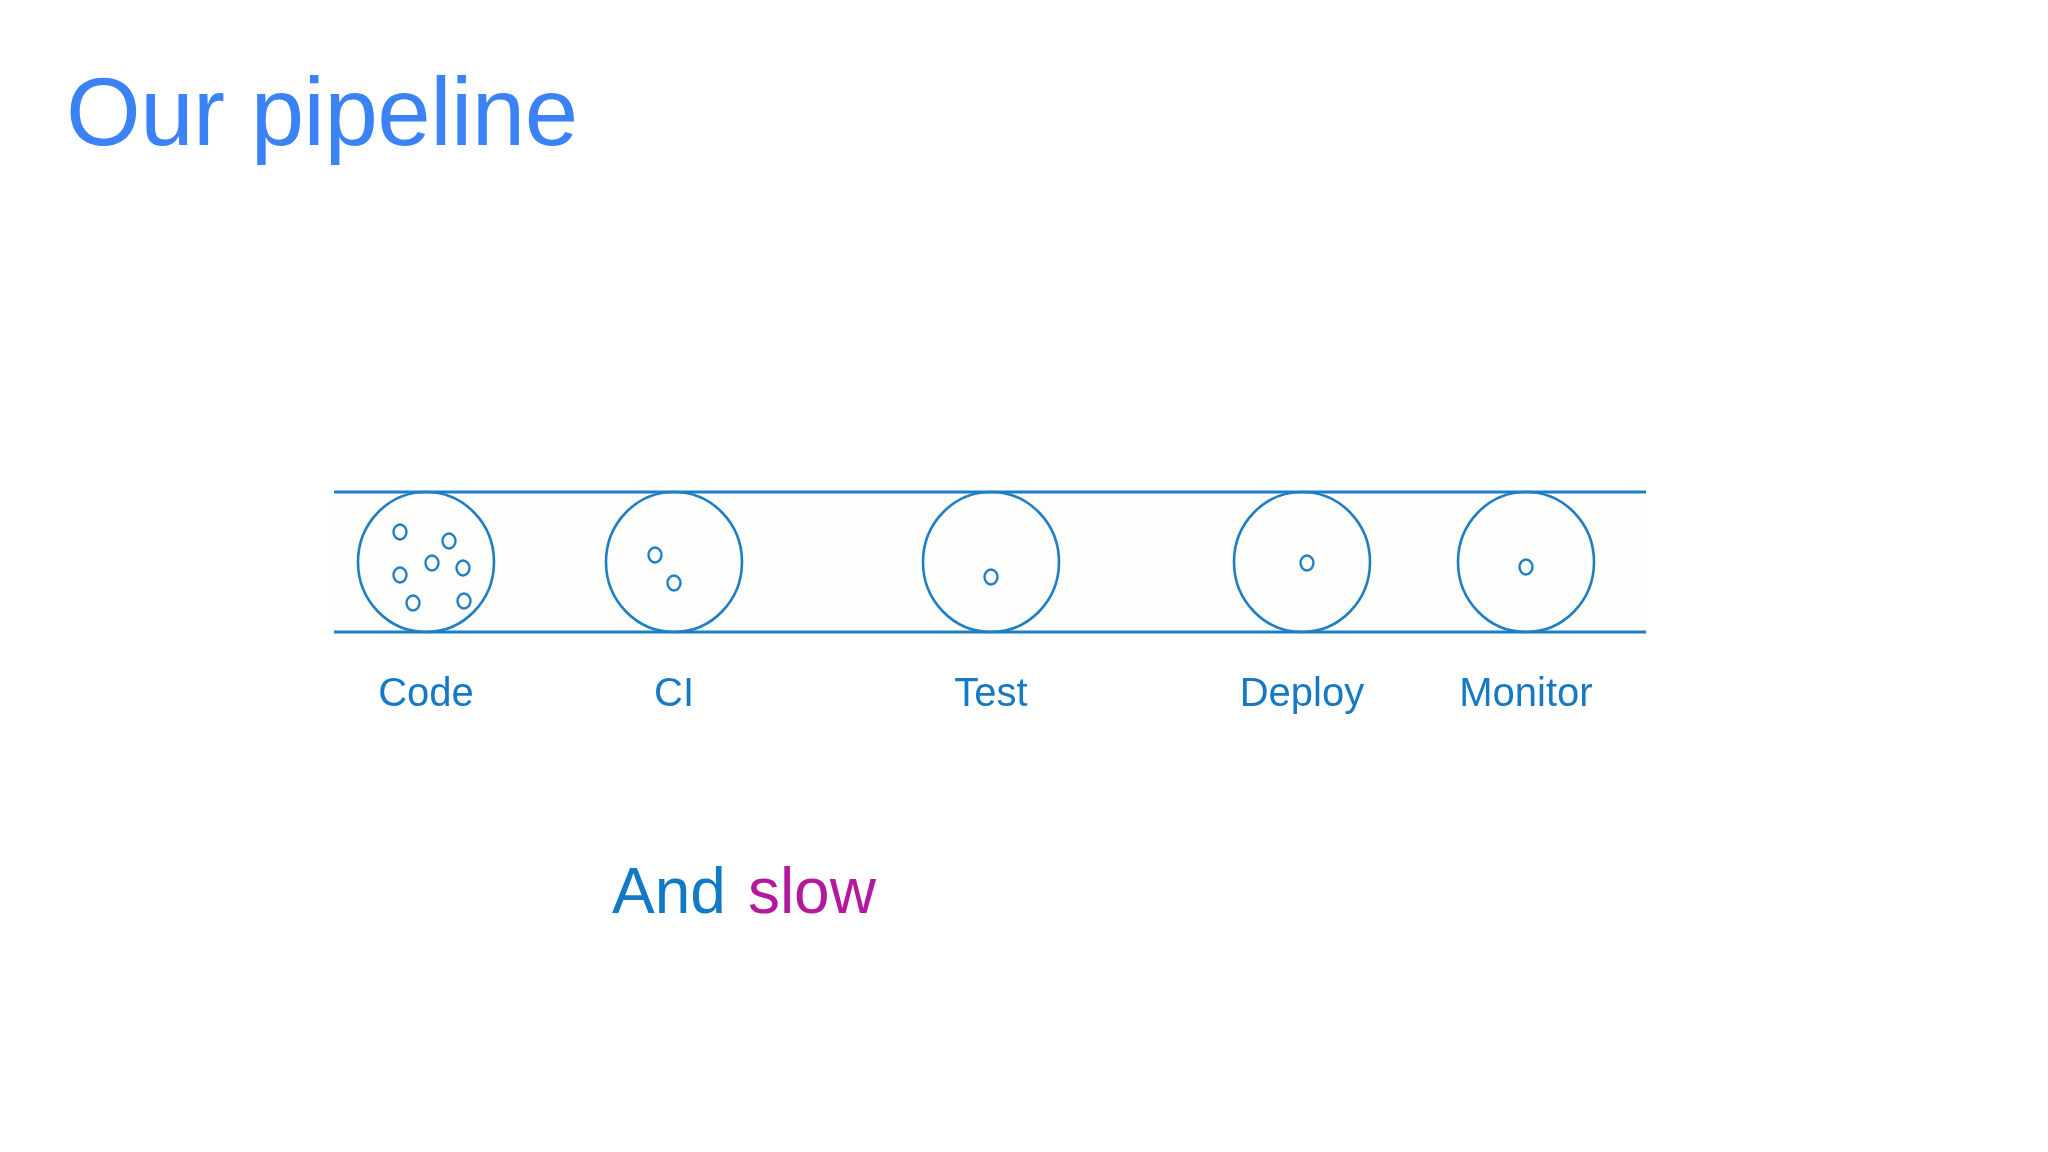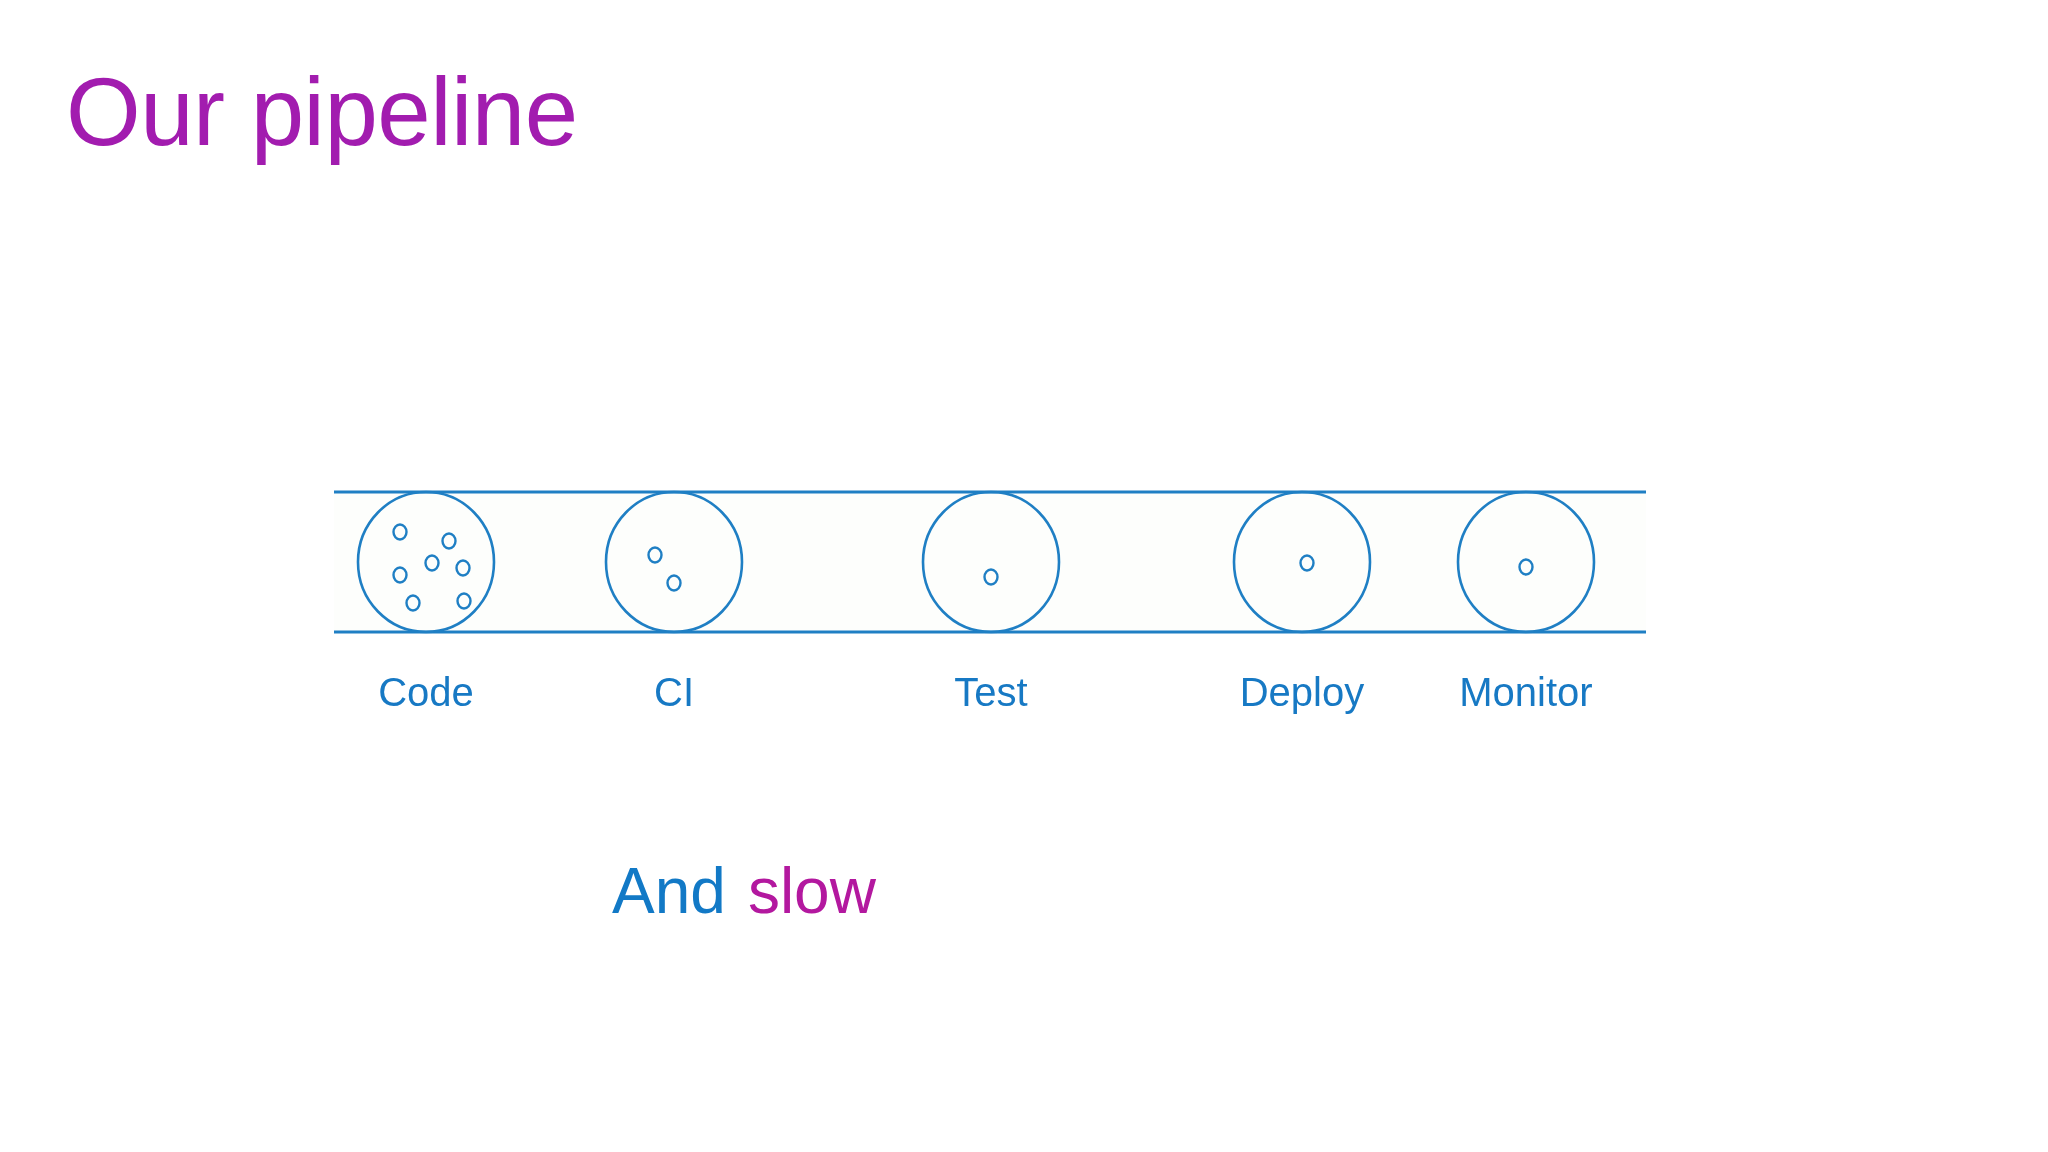--- a/index.html
+++ b/index.html
@@ -19,21 +19,21 @@
 
   
   .slide-title {
     position: absolute;
     left: 66px;
     top: 58px;
     font-size: 96px;
     line-height: 1.12;
     font-weight: 300;
     letter-spacing: -0.5px;
-    color: #a21caf;
+    color: #3b82f6;
     white-space: nowrap;
   }
 
   
   .pipeline-figure {
     position: absolute;
     left: 4px;
     top: 0;
     width: 2048px;
     height: 999px;

